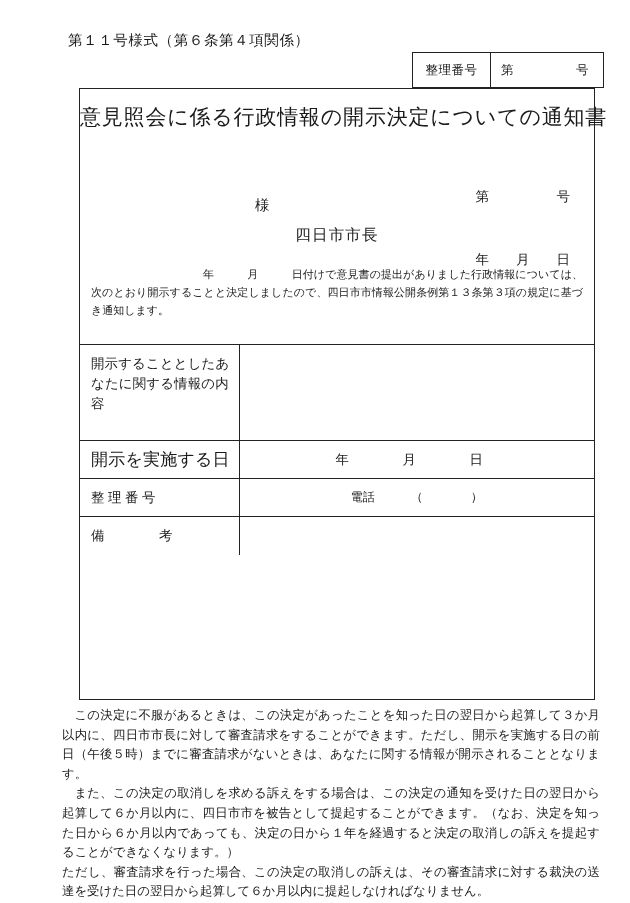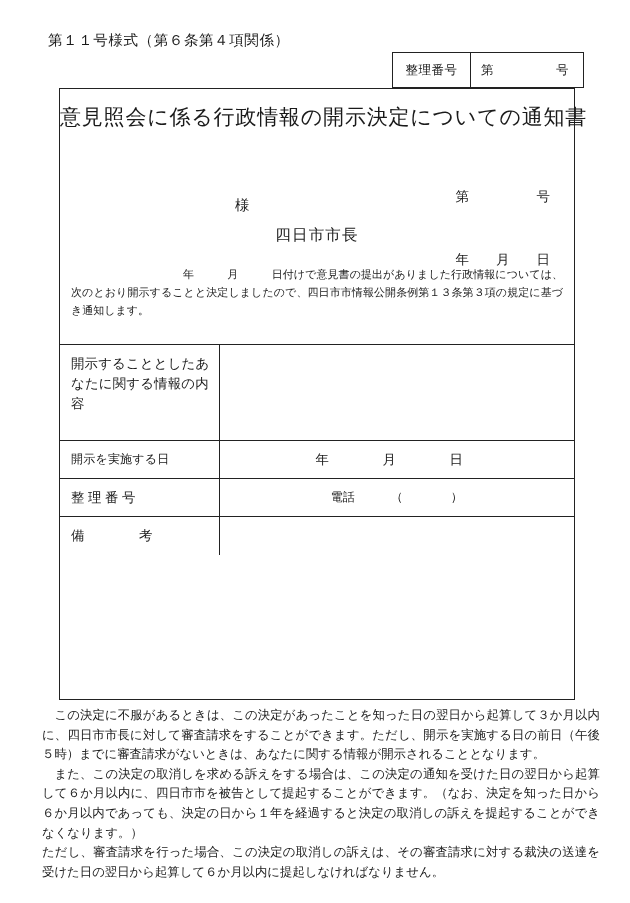--- a/index.html
+++ b/index.html
@@ -12,20 +12,21 @@
     height: 903px;
     position: relative;
     font-family: "Liberation Serif", "DejaVu Serif", serif;
     color: #1a1a1a;
     overflow: hidden;
   }
 
   .page {
     position: absolute;
     inset: 0;
+    margin-left: 20px;
   }
 
   
   .form-no {
     position: absolute;
     left: 48px;
     top: 31px;
     font-size: 14.5px;
     letter-spacing: 0.6px;
     white-space: nowrap;
@@ -165,21 +166,21 @@
     padding: 9px 0 8px 11px;
     font-size: 13.4px;
     line-height: 1.48;
     letter-spacing: 0.2px;
   }
   .cell-mid {
     display: flex;
     align-items: center;
     height: 100%;
     padding-left: 11px;
-    font-size: 12px;
+    font-size: 17px;
     letter-spacing: 0.2px;
     box-sizing: border-box;
   }
   .cell-spread {
     display: flex;
     align-items: center;
     height: 100%;
     padding-left: 11px;
     font-size: 13.4px;
     letter-spacing: 3.6px;

